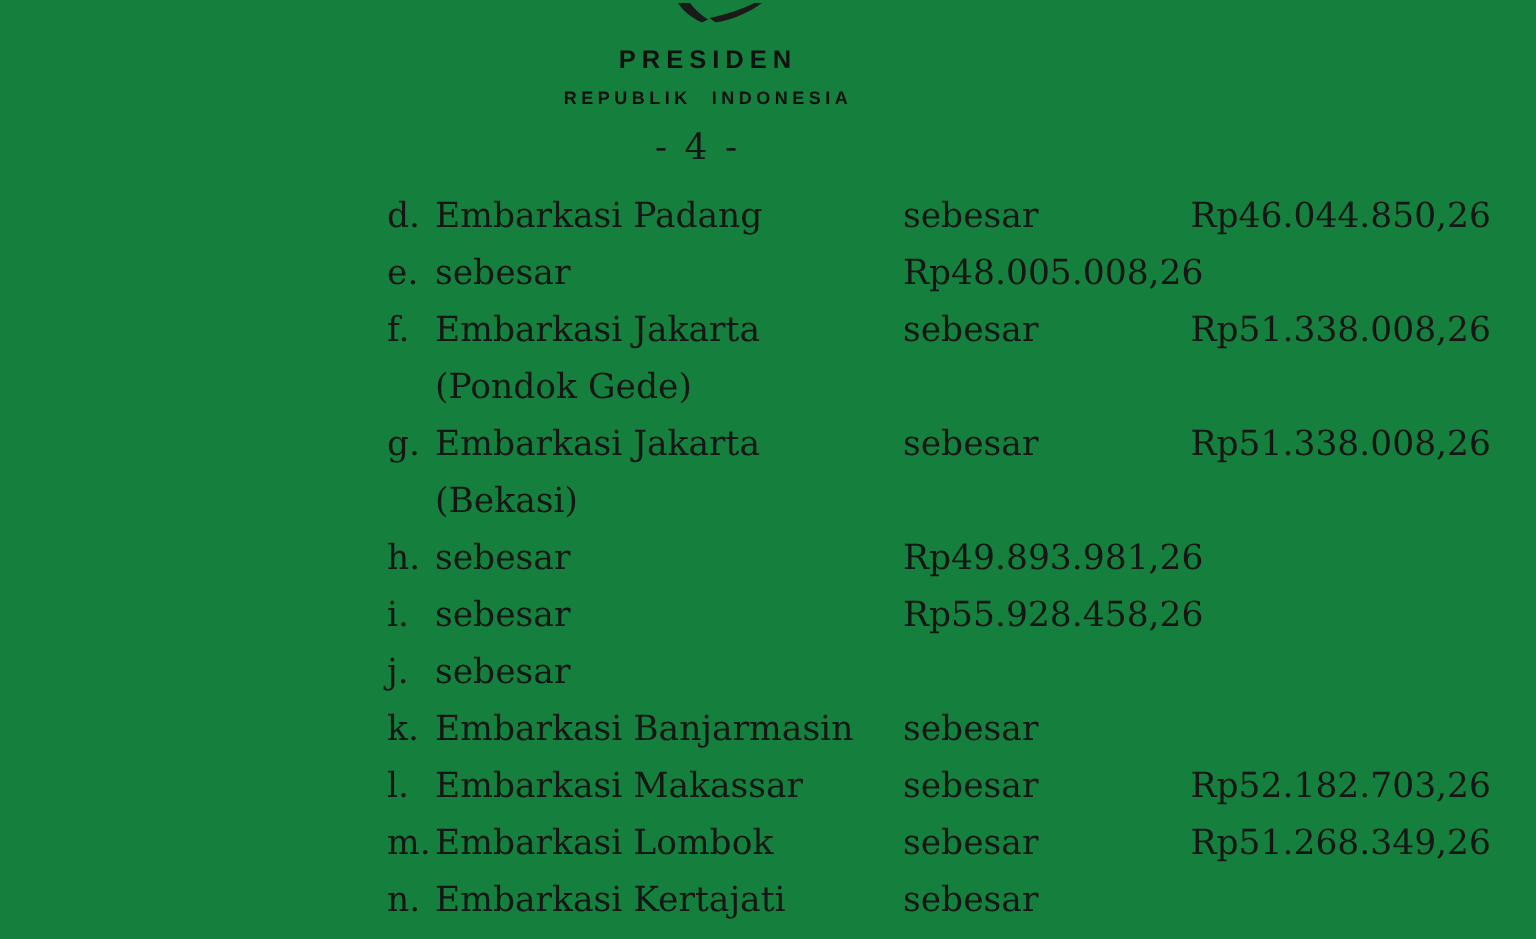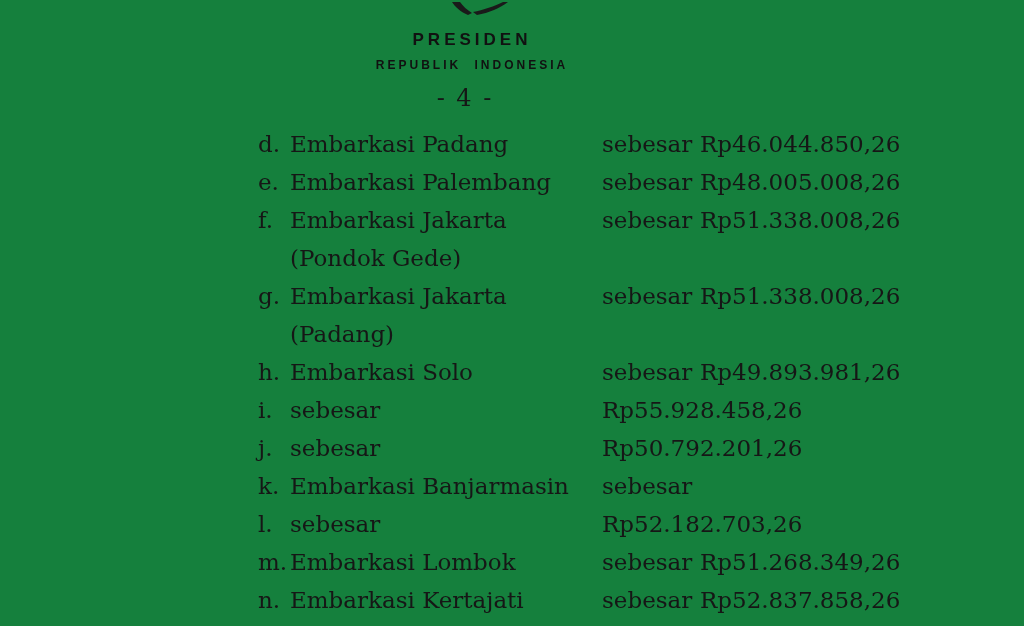--- a/index.html
+++ b/index.html
@@ -39,21 +39,21 @@
   .row {
     display:grid;
     grid-template-columns:32px 312px 98px auto;
     align-items:start;
   }
   .marker  { display:block; }
   .name    { white-space:nowrap; }
   .note    { white-space:nowrap; }
   .note:empty { display:none; }
   .sebesar { display:block; }
-  .amount  { display:block; white-space:nowrap; }
+  .amount  { display:block; white-space:nowrap;text-align:right; }
 </style>
 </head>
 <body>
 
 <div class="page">
 
   <div class="emblem">
     <svg width="56" height="13" viewBox="0 0 56 13" aria-hidden="true">
       <path d="M0,0 L8,0 C11,4 15,8 20,11 L16,13 C9,10 3,5 0,0 Z"></path>
       <path d="M25,13 L21,10 C31,8 43,4 51,0 L56,0 C48,6 37,11 25,13 Z"></path>
@@ -73,81 +73,76 @@
     <div class="name-block">
       <div class="name">Embarkasi Padang</div>
 
     </div>
     <span class="sebesar">sebesar</span>
     <span class="amount">Rp46.044.850,26</span>
   </div>
 
   <div class="row">
     <span class="marker">e.</span>
-    <div class="name-block">
-      <div class="name">Embarkasi Palembang</div>
-
-    </div>
     <span class="sebesar">sebesar</span>
     <span class="amount">Rp48.005.008,26</span>
   </div>
 
   <div class="row">
     <span class="marker">f.</span>
     <div class="name-block">
       <div class="name">Embarkasi Jakarta</div>
       <div class="note">(Pondok Gede)</div>
     </div>
     <span class="sebesar">sebesar</span>
     <span class="amount">Rp51.338.008,26</span>
   </div>
 
   <div class="row">
     <span class="marker">g.</span>
     <div class="name-block">
       <div class="name">Embarkasi Jakarta</div>
-      <div class="note">(Padang)</div>
+      <div class="note">(Bekasi)</div>
     </div>
     <span class="sebesar">sebesar</span>
     <span class="amount">Rp51.338.008,26</span>
   </div>
 
   <div class="row">
     <span class="marker">h.</span>
-    <div class="name-block">
-      <div class="name">Embarkasi Solo</div>
-
-    </div>
     <span class="sebesar">sebesar</span>
     <span class="amount">Rp49.893.981,26</span>
   </div>
 
   <div class="row">
     <span class="marker">i.</span>
     <span class="sebesar">sebesar</span>
     <span class="amount">Rp55.928.458,26</span>
   </div>
 
   <div class="row">
     <span class="marker">j.</span>
     <span class="sebesar">sebesar</span>
-    <span class="amount">Rp50.792.201,26</span>
   </div>
 
   <div class="row">
     <span class="marker">k.</span>
     <div class="name-block">
       <div class="name">Embarkasi Banjarmasin</div>
 
     </div>
     <span class="sebesar">sebesar</span>
   </div>
 
   <div class="row">
     <span class="marker">l.</span>
+    <div class="name-block">
+      <div class="name">Embarkasi Makassar</div>
+
+    </div>
     <span class="sebesar">sebesar</span>
     <span class="amount">Rp52.182.703,26</span>
   </div>
 
   <div class="row">
     <span class="marker">m.</span>
     <div class="name-block">
       <div class="name">Embarkasi Lombok</div>
 
     </div>
@@ -155,17 +150,16 @@
     <span class="amount">Rp51.268.349,26</span>
   </div>
 
   <div class="row">
     <span class="marker">n.</span>
     <div class="name-block">
       <div class="name">Embarkasi Kertajati</div>
 
     </div>
     <span class="sebesar">sebesar</span>
-    <span class="amount">Rp52.837.858,26</span>
   </div>
 </div>
 
 </div>
 
 </body></html>

